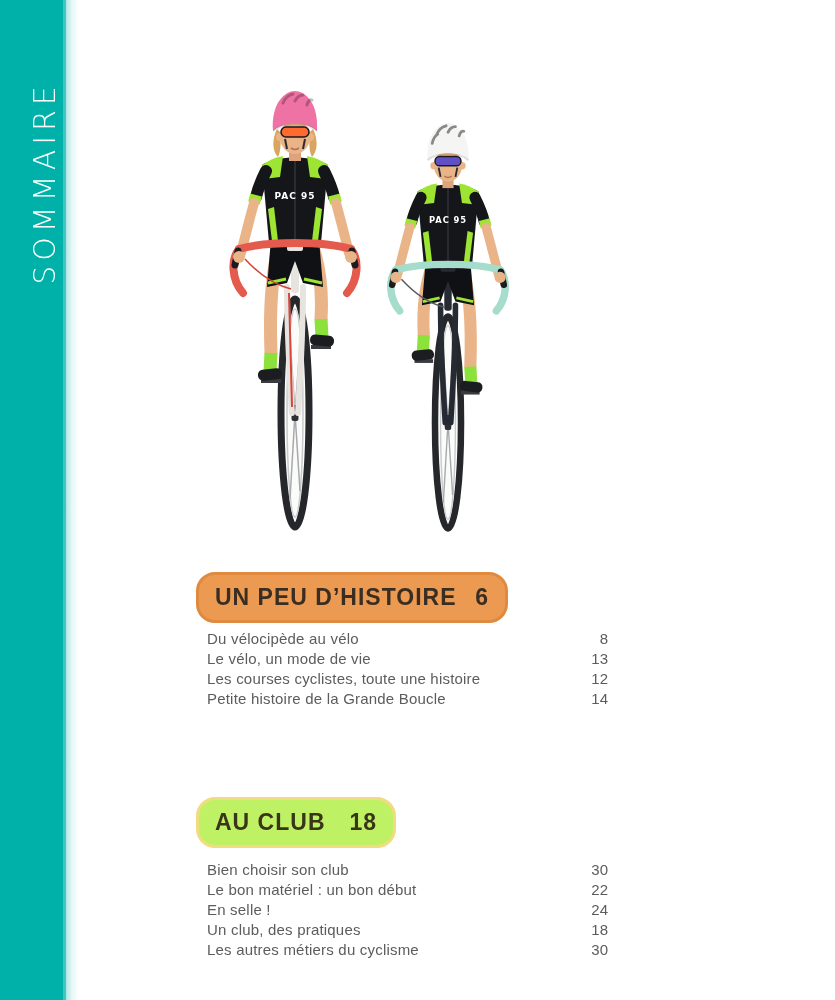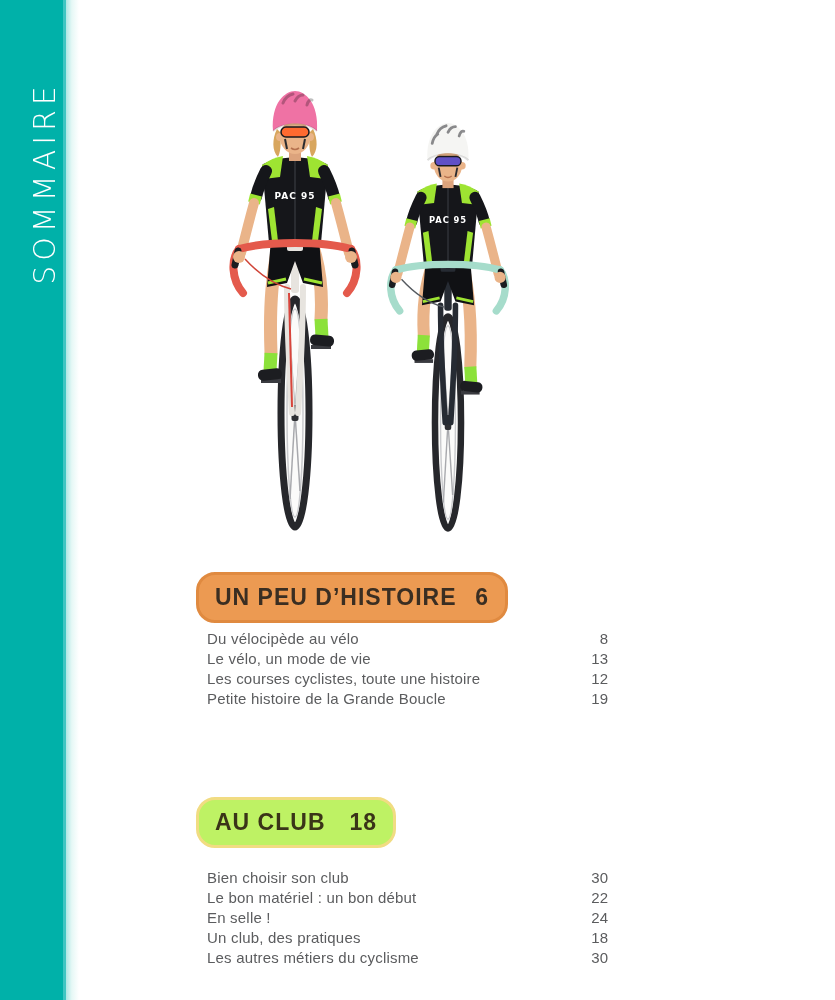--- a/index.html
+++ b/index.html
@@ -25,21 +25,21 @@
   .s1{top:572px;}
   .s2{top:797px;}
   .pill{box-sizing:border-box;height:51px;border:3px solid;border-radius:19px;
         display:flex;align-items:center;justify-content:space-between;
         padding:0 16px;font-weight:bold;font-size:23px;letter-spacing:1px;
         font-family:"Liberation Sans",sans-serif;}
   .pill-wide{width:312px;}
   .pill-narrow{width:200px;}
   .pill-num{font-weight:bold;}
   .entries{margin:6px 0 0 11px;}
-  .s2 .entries{margin-top:20px;}
+  .s2 .entries{margin-top:12px;}
   .entry{display:flex;justify-content:space-between;align-items:baseline;
          height:20px;line-height:20px;font-size:15px;}
   .entry-label{letter-spacing:0.2px;}
 </style>
 </head>
 <body>
 
 <div class="page" style="background-color: rgb(255, 255, 255);">
 
   <div class="sidebar" style="background-color: rgb(0, 177, 169); color: rgb(255, 255, 255);">
@@ -212,21 +212,21 @@
       <div class="entry">
         <span class="entry-label">Le vélo, un mode de vie</span>
         <span class="entry-page">13</span>
       </div>
       <div class="entry">
         <span class="entry-label">Les courses cyclistes, toute une histoire</span>
         <span class="entry-page">12</span>
       </div>
       <div class="entry">
         <span class="entry-label">Petite histoire de la Grande Boucle</span>
-        <span class="entry-page">19</span>
+        <span class="entry-page">14</span>
       </div>
     </div>
   </div>
 
   <div class="section s2" style="color: rgb(91, 92, 94);">
     <div class="pill pill-narrow" style="background-color: #bef264; border-color: rgb(241, 220, 130); color: rgb(58, 52, 24);">
       <span class="pill-title">AU CLUB</span>
       <span class="pill-num">18</span>
     </div>
     <div class="entries">

